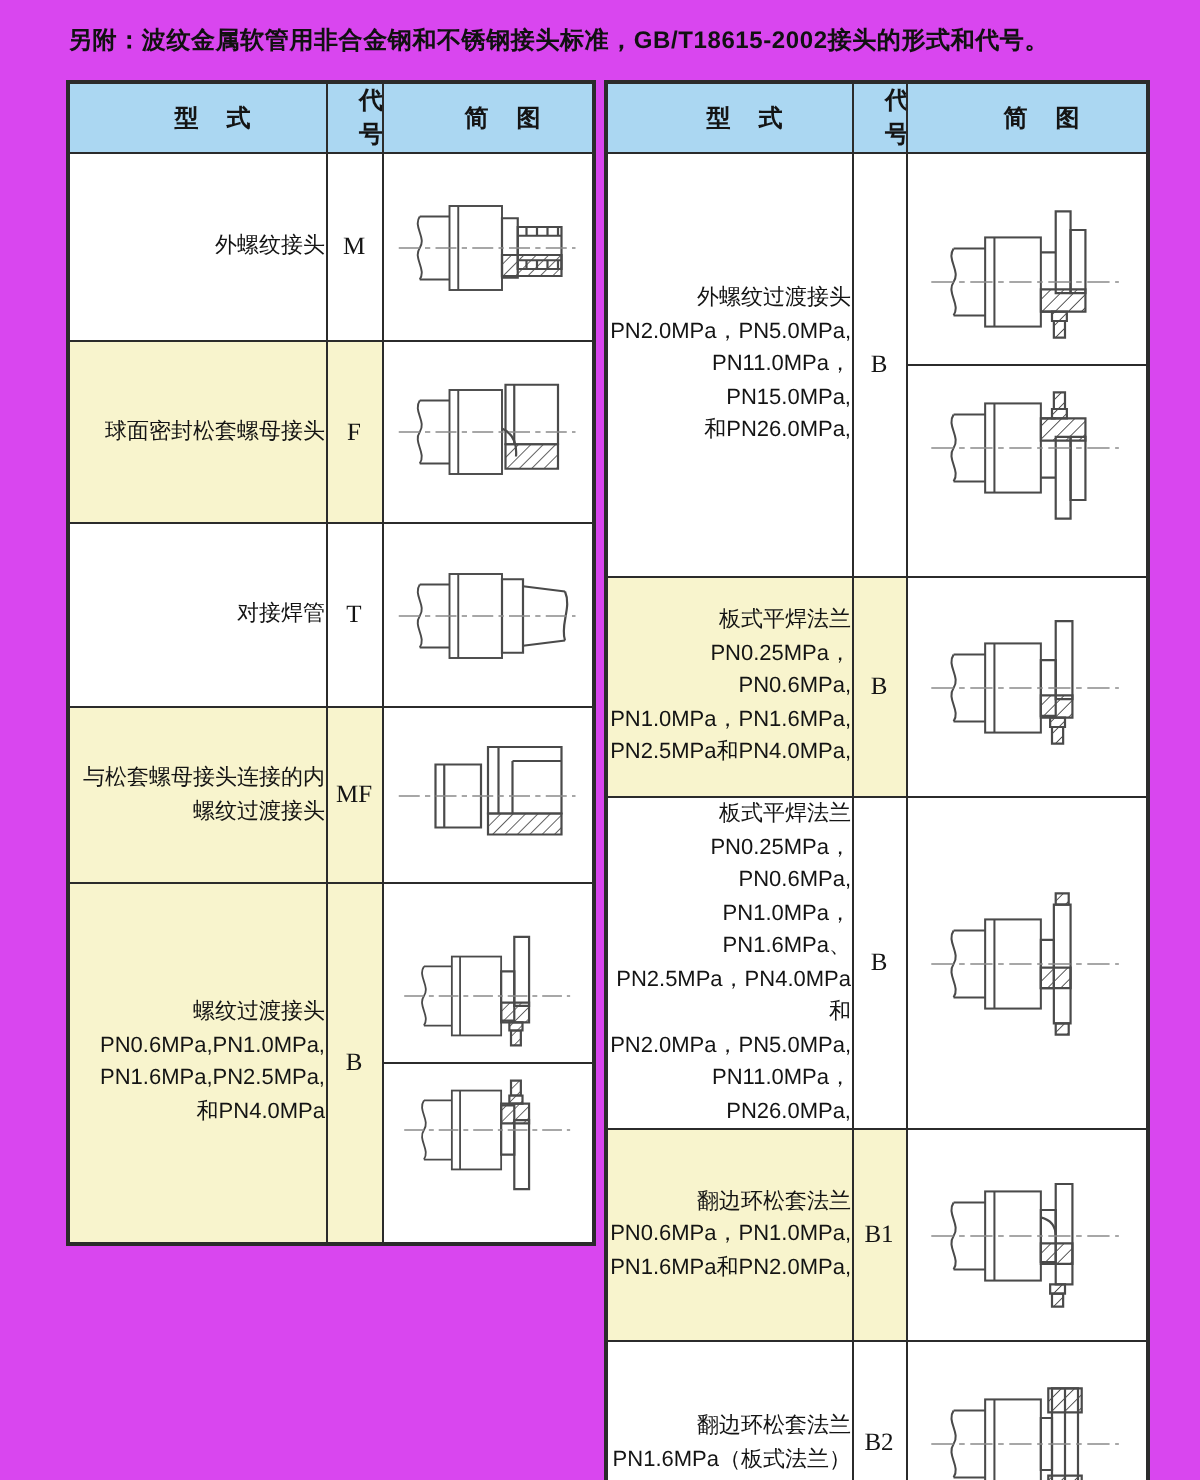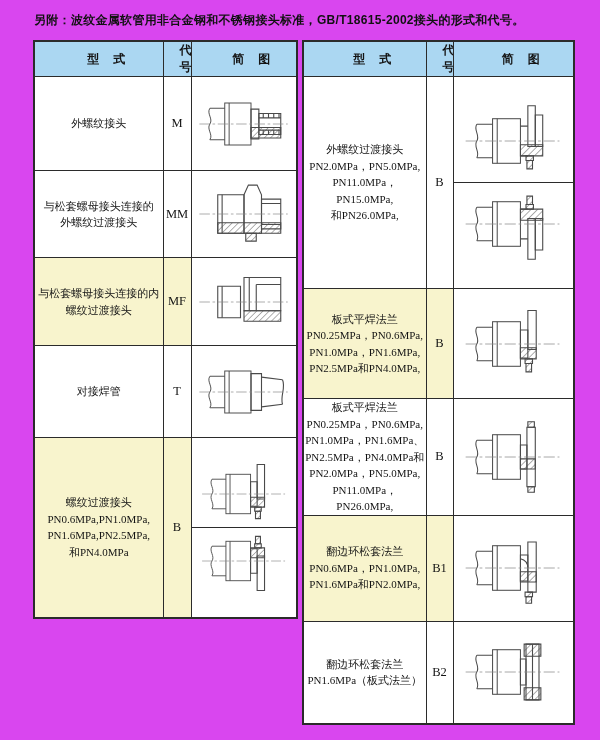--- a/index.html
+++ b/index.html
@@ -17,23 +17,23 @@
     border:2px solid #2b2b2b; background:#ffffff;
   }
   #left-table  { left:33px;  width:263px; }
   #right-table { left:302px; width:271px; }
   .tbl th, .tbl td { border:1px solid #2b2b2b; padding:0; box-sizing:border-box; vertical-align:middle; overflow:hidden; }
   .tbl th {
     background:#abd7f2; font-size:12px; font-weight:bold; height:23px;
     text-align:center; letter-spacing:1px;padding-left:16px;
   }
   .type-cell {
-    font-family:Liberation Serif, serif;
+    font-family:Liberation Sans, sans-serif;
     font-size:11px; line-height:1.5; padding:4px 3px 4px 7px;
-    white-space:pre-line; text-align:center;
+    white-space:pre-line; text-align:right;
   }
   .code-cell {
     font-family:"Liberation Serif", serif;
     font-size:12.5px; text-align:center;
   }
   .hl { background:#f8f4cd; }
   .diagram-cell { background:#ffffff; }
   .dwrap { display:flex; align-items:center; justify-content:center; height:100%; }
   .split { display:flex; flex-direction:column; height:100%; }
   .split > div { flex:1; display:flex; align-items:center; justify-content:center; }
@@ -88,70 +88,67 @@
             <rect x="73" y="28" width="25" height="24"></rect>
             <path d="M73,33 H98 M73,47 H98"></path>
             <path d="M78,28 V33 M84,28 V33 M90,28 V33 M96,28 V33 M78,47 V52 M84,47 V52 M90,47 V52 M96,47 V52"></path>
             <rect x="64" y="44" width="34" height="12" fill="url(#hatch)"></rect>
             <use href="#sym-centerline"></use>
           </svg>
         </div>
       </td>
     </tr>
 
-
-    <tr style="height:87px">
-      <td class="type-cell">与松套螺母接头连接的
-外螺纹过渡接头</td>
-      <td class="code-cell">MM</td>
+    <tr style="height:91px">
+      <td class="type-cell hl">球面密封松套螺母接头</td>
+      <td class="code-cell hl">F</td>
       <td class="diagram-cell">
         <div class="dwrap">
           <svg class="diag" viewBox="0 0 112 80" width="98" height="70" fill="none" stroke="#4a4a4a" stroke-width="1.1">
-            <rect x="26" y="18" width="30" height="44"></rect>
-            <line x1="31" y1="18" x2="31" y2="62"></line>
-            <polygon points="56,18 61,7 71,7 76,18 76,62 56,62"></polygon>
-            <rect x="76" y="23" width="22" height="34"></rect>
-            <path d="M76,28 H98 M76,52 H98"></path>
-            <rect x="26" y="50" width="72" height="12" fill="url(#hatch)"></rect>
-            <rect x="58" y="62" width="12" height="9" fill="url(#hatch)"></rect>
+            <use href="#sym-hose"></use>
+            <rect x="66" y="13" width="30" height="34"></rect>
+            <line x1="71" y1="13" x2="71" y2="47"></line>
+            <path d="M64,38 q9,4 8,16"></path>
+            <rect x="66" y="47" width="30" height="14" fill="url(#hatch)"></rect>
+            <use href="#sym-centerline"></use>
+          </svg>
+        </div>
+      </td>
+    </tr>
+
+
+    <tr style="height:92px">
+      <td class="type-cell">对接焊管</td>
+      <td class="code-cell">T</td>
+      <td class="diagram-cell">
+        <div class="dwrap">
+          <svg class="diag" viewBox="0 0 112 80" width="98" height="70" fill="none" stroke="#4a4a4a" stroke-width="1.1">
+            <use href="#sym-hose"></use>
+            <rect x="64" y="19" width="12" height="42"></rect>
+            <path d="M76,23 L100,26 M76,57 L100,54"></path>
+            <path d="M100,26 c4,9 -3,19 0,28"></path>
             <use href="#sym-centerline"></use>
           </svg>
         </div>
       </td>
     </tr>
 
     <tr style="height:88px">
       <td class="type-cell hl">与松套螺母接头连接的内
 螺纹过渡接头</td>
       <td class="code-cell hl">MF</td>
       <td class="diagram-cell">
         <div class="dwrap">
           <svg class="diag" viewBox="0 0 112 80" width="98" height="70" fill="none" stroke="#4a4a4a" stroke-width="1.1">
             <rect x="26" y="22" width="26" height="36"></rect>
             <line x1="31" y1="22" x2="31" y2="58"></line>
             <rect x="56" y="12" width="42" height="38"></rect>
             <line x1="62" y1="12" x2="62" y2="50"></line>
             <path d="M70,20 H98 M70,20 V50"></path>
             <rect x="56" y="50" width="42" height="12" fill="url(#hatch)"></rect>
-            <use href="#sym-centerline"></use>
-          </svg>
-        </div>
-      </td>
-    </tr>
-
-    <tr style="height:92px">
-      <td class="type-cell">对接焊管</td>
-      <td class="code-cell">T</td>
-      <td class="diagram-cell">
-        <div class="dwrap">
-          <svg class="diag" viewBox="0 0 112 80" width="98" height="70" fill="none" stroke="#4a4a4a" stroke-width="1.1">
-            <use href="#sym-hose"></use>
-            <rect x="64" y="19" width="12" height="42"></rect>
-            <path d="M76,23 L100,26 M76,57 L100,54"></path>
-            <path d="M100,26 c4,9 -3,19 0,28"></path>
             <use href="#sym-centerline"></use>
           </svg>
         </div>
       </td>
     </tr>
 
     <tr style="height:180px">
       <td class="type-cell hl">螺纹过渡接头
 PN0.6MPa,PN1.0MPa,
 PN1.6MPa,PN2.5MPa,

